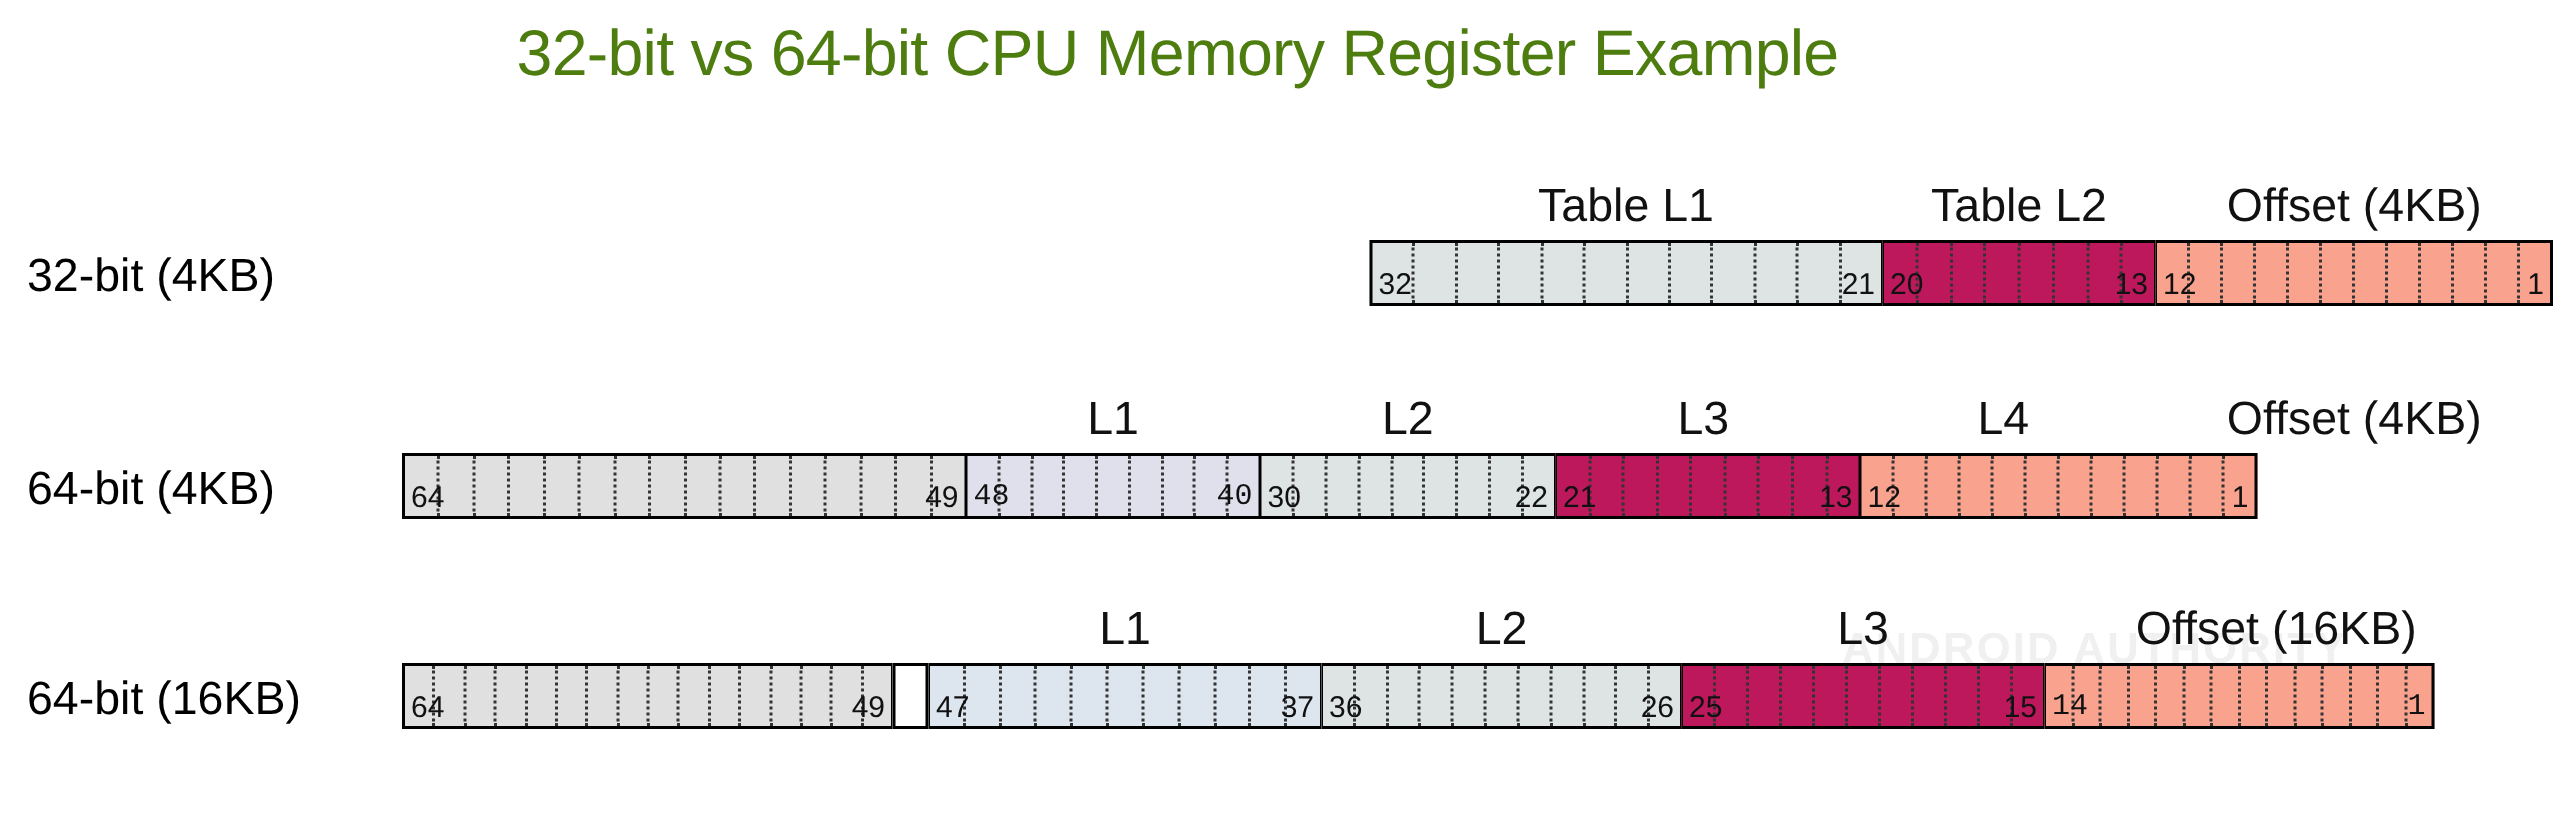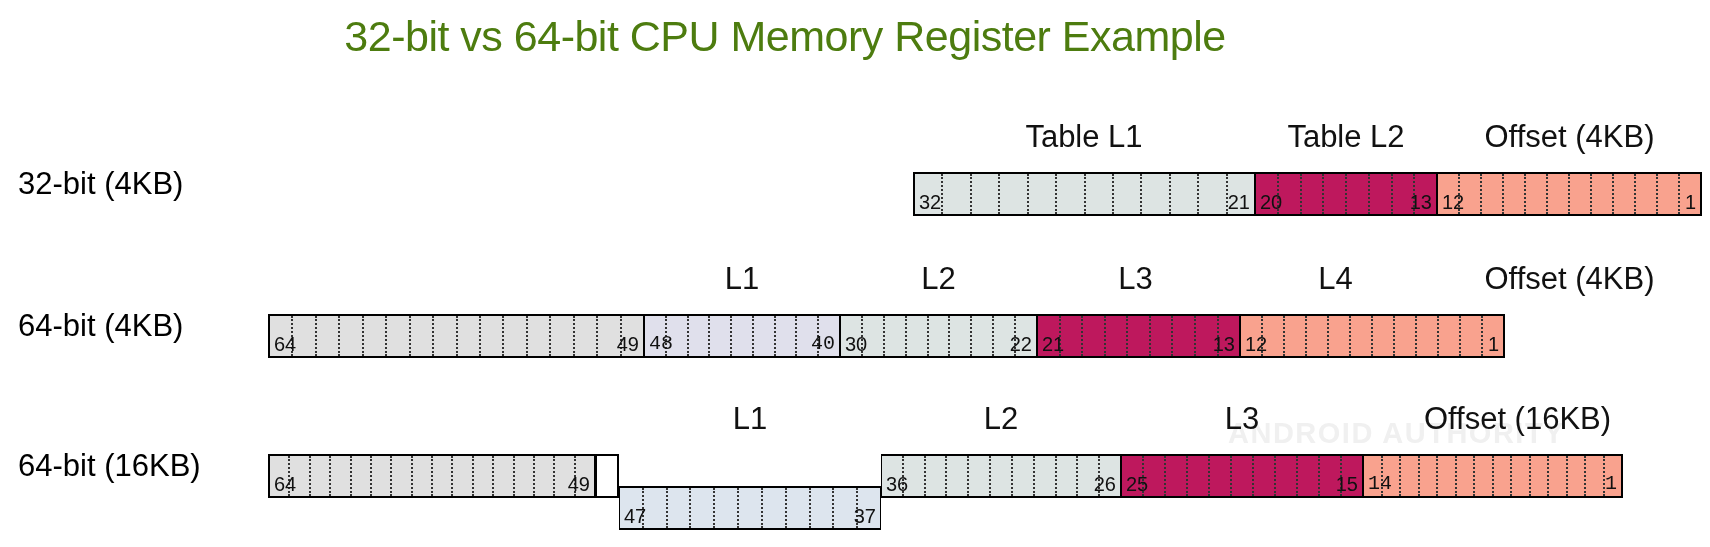--- a/index.html
+++ b/index.html
@@ -55,21 +55,21 @@
     position: absolute;
     left: 18px;
     top: 46px;
     font-size: 31px;
     white-space: nowrap;
     color: #000000;
   }
 
   .bar {
     position: absolute;
-    top: 52px;
+    top: 40px;
     height: 44px;
     display: flex;
     box-sizing: border-box;
     text-align: center;
   }
 
   .seg {
     position: relative;
     box-sizing: border-box;
     border: 2px solid #000000;
@@ -311,21 +311,21 @@
           <div class="cell"></div>
         </div>
         <span class="hi">64</span>
         <span class="lo">49</span>
       </div>
       <div class="seg c-white gap" style="width: 24px;">
         <div class="cells">
           <div class="cell"></div>
         </div>
       </div>
-      <div class="seg c-lightblue" style="width: 262px; margin-top: 32px;">
+      <div class="seg c-lightblue" style="width: 262px;">
         <div class="cells">
           <div class="cell"></div>
           <div class="cell"></div>
           <div class="cell"></div>
           <div class="cell"></div>
           <div class="cell"></div>
           <div class="cell"></div>
           <div class="cell"></div>
           <div class="cell"></div>
           <div class="cell"></div>

